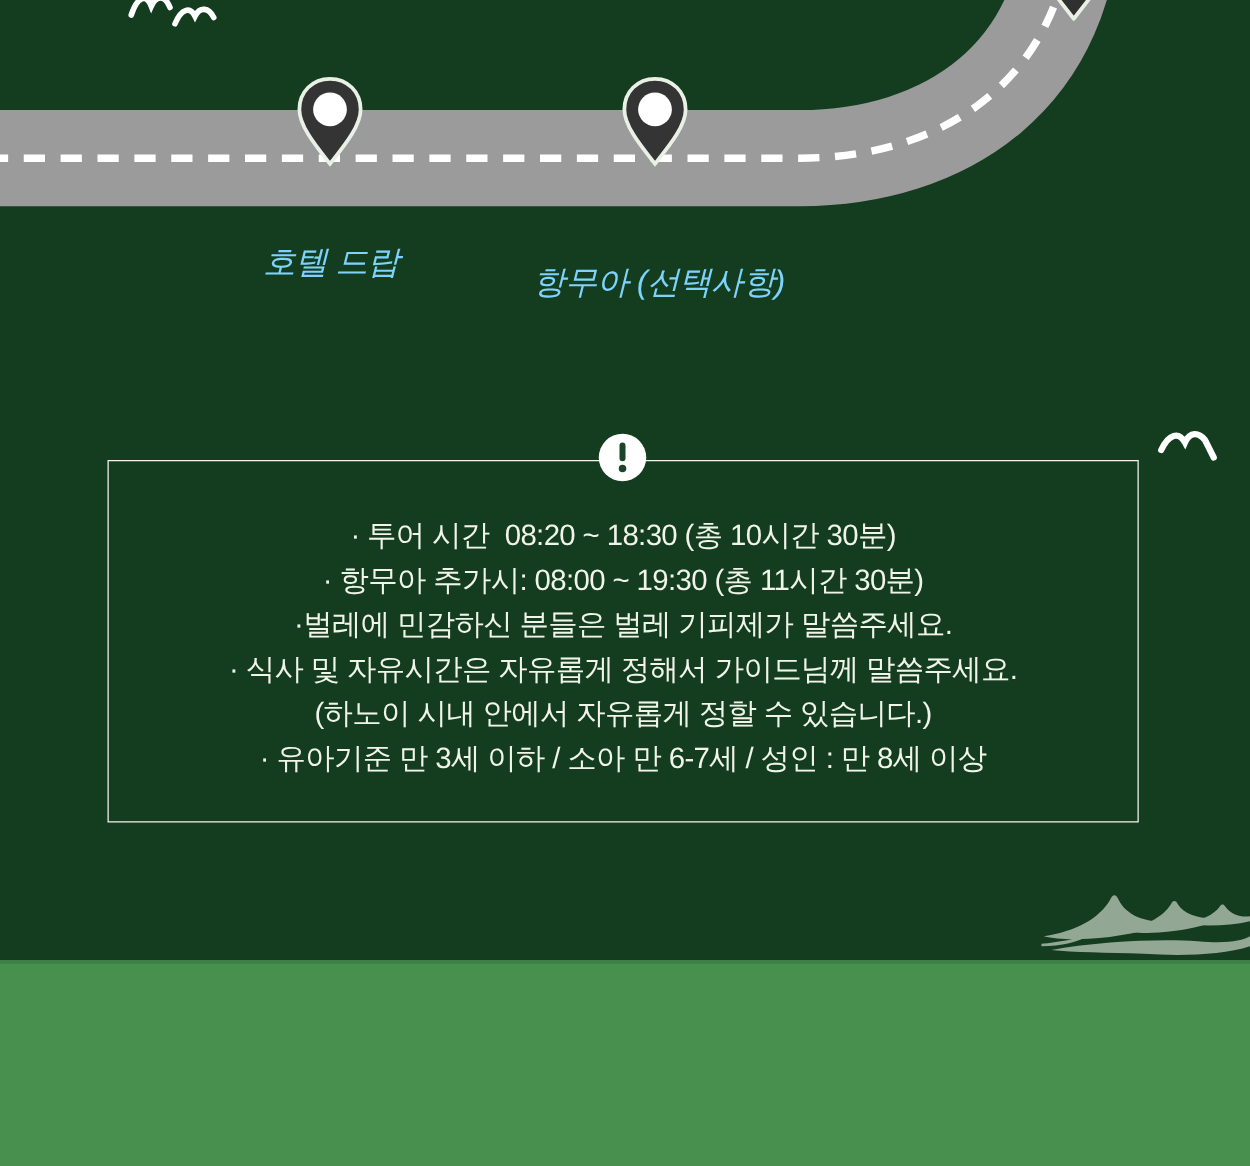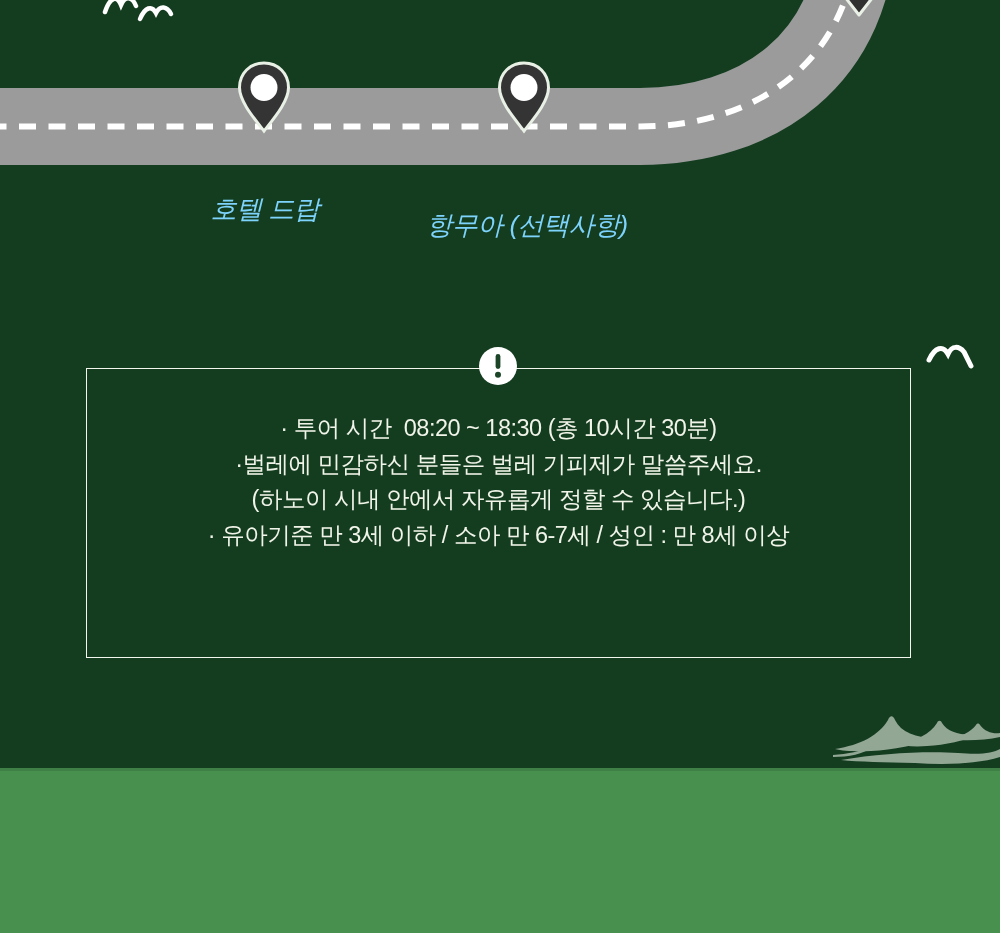--- a/index.html
+++ b/index.html
@@ -76,21 +76,23 @@
 
   <div class="stop-label stop-label-1">호텔 드랍</div>
   <div class="stop-label stop-label-2">항무아 (선택사항)</div>
 
   <svg class="bird-right" width="54" height="30" viewBox="0 0 54 30">
     <path d="M3 19 C9 6 17 4 22 13 C26 4 33 5 38 11 L45 25" fill="none" stroke="#ffffff" stroke-width="5" stroke-linecap="round"></path>
   </svg>
 
   <div class="notice-box">
     <div class="notice-line">· 투어 시간  08:20 ~ 18:30 (총 10시간 30분)</div>
+    <div class="notice-line">· 항무아 추가시: 08:00 ~ 19:30 (총 11시간 30분)</div>
     <div class="notice-line">·벌레에 민감하신 분들은 벌레 기피제가 말씀주세요.</div>
+    <div class="notice-line">· 식사 및 자유시간은 자유롭게 정해서 가이드님께 말씀주세요.</div>
     <div class="notice-line">(하노이 시내 안에서 자유롭게 정할 수 있습니다.)</div>
     <div class="notice-line">· 유아기준 만 3세 이하 / 소아 만 6-7세 / 성인 : 만 8세 이상</div>
   </div>
 
   <div class="notice-icon">
     <svg width="38" height="38" viewBox="0 0 38 38">
       <rect x="16.6" y="7" width="4.8" height="15" rx="2.4" fill="#1c4528"></rect>
       <circle cx="19" cy="27.8" r="3" fill="#1c4528"></circle>
     </svg>
   </div>

